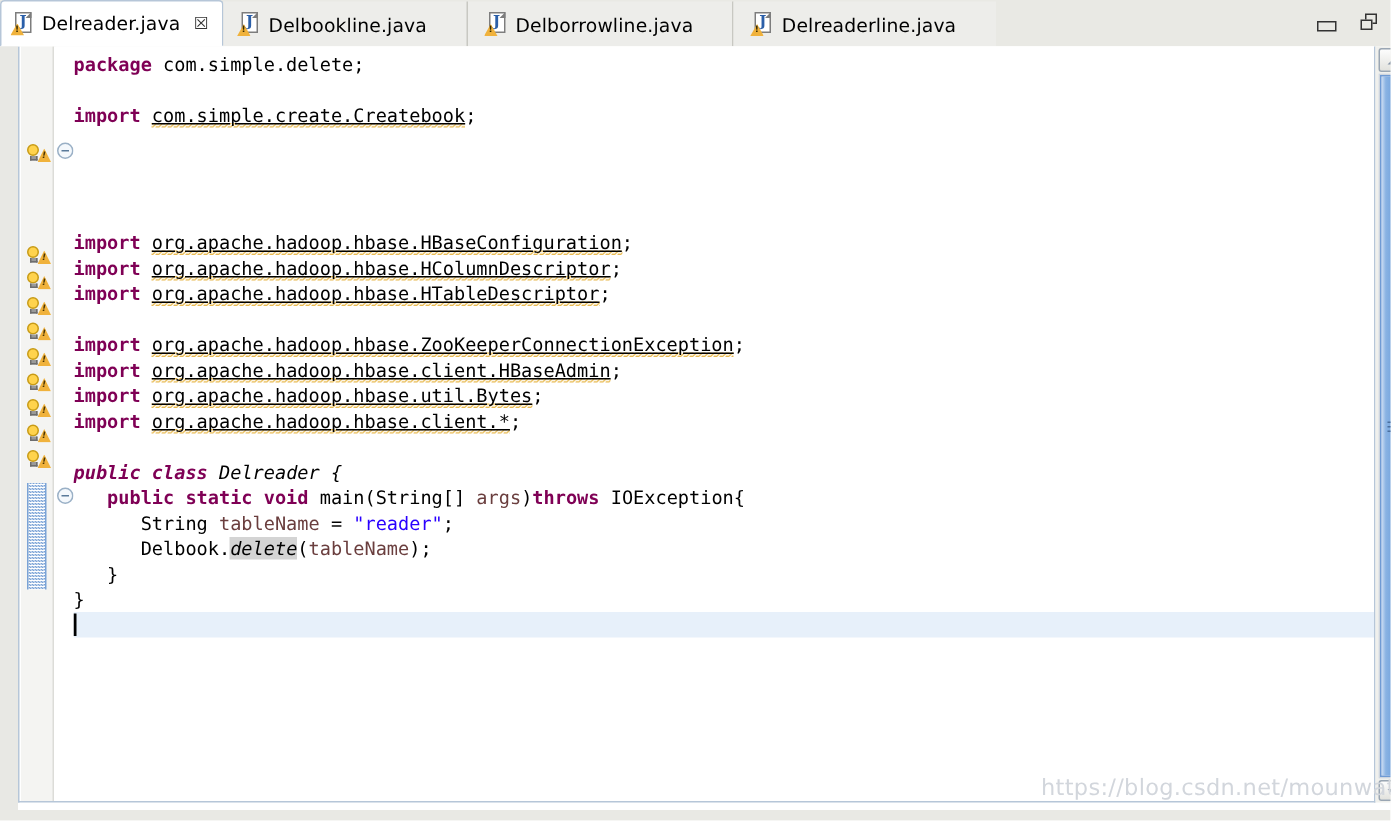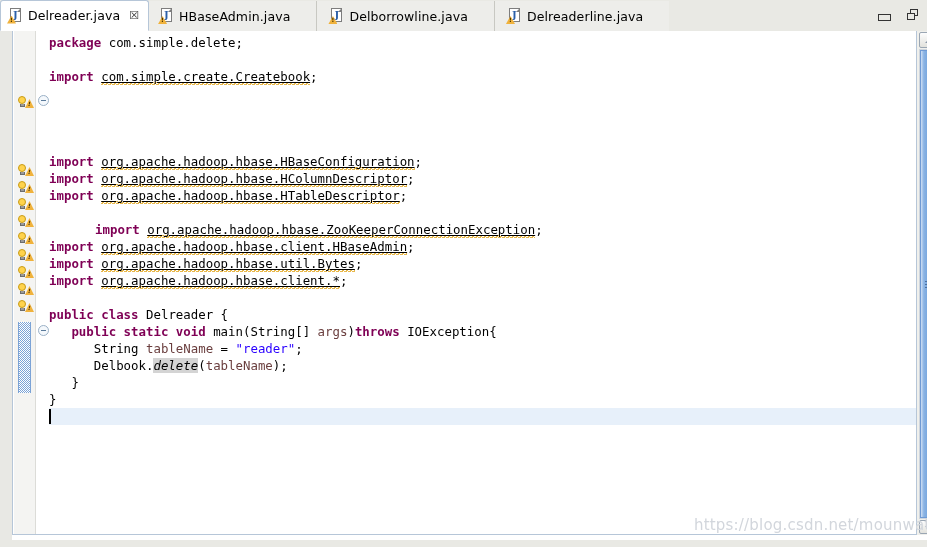--- a/index.html
+++ b/index.html
@@ -294,21 +294,21 @@
       <span class="tablabel">Delreader.java</span>
       <span class="tabclose">☒</span>
     </div>
 
     <div class="tab" style="padding-left:10px;padding-right:26px;">
       <span class="jicon">
         <span class="page"></span>
           <span class="jj">J</span>
           <span class="warnbadge"></span>
       </span>
-      <span class="tablabel">HBaseAdmin.java</span>
+      <span class="tablabel">Delbookline.java</span>
     </div>
 
     <div class="tab" style="padding-left:12px;padding-right:26px;">
       <span class="jicon">
         <span class="page"></span>
           <span class="jj">J</span>
           <span class="warnbadge"></span>
       </span>
       <span class="tablabel">Delborrowline.java</span>
     </div>
@@ -398,26 +398,26 @@
         <div class="cur-line" style="top:377px;"></div>
         <div class="caret" style="left:0px; top:378px;"></div>
 
         <div class="line" style="top:3px;"><span class="kw">package</span> <span class="pkg">com.simple.delete;</span></div>
 
         <div class="line" style="top:37px;"><span class="kw">import</span> <span class="pkg sq">com.simple.create.Createbook</span>;</div>
 
         <div class="line" style="top:122px;"><span class="kw">import</span> <span class="pkg sq">org.apache.hadoop.hbase.HBaseConfiguration</span>;</div>
         <div class="line" style="top:139px;"><span class="kw">import</span> <span class="pkg sq">org.apache.hadoop.hbase.HColumnDescriptor</span>;</div>
         <div class="line" style="top:156px;"><span class="kw">import</span> <span class="pkg sq">org.apache.hadoop.hbase.HTableDescriptor</span>;</div>
-        <div class="line" style="top:190px;margin-left:46px;"><span class="kw">import</span> <span class="pkg sq">org.apache.hadoop.hbase.ZooKeeperConnectionException</span>;</div>
+        <div class="line" style="top:190px;"><span class="kw">import</span> <span class="pkg sq">org.apache.hadoop.hbase.ZooKeeperConnectionException</span>;</div>
         <div class="line" style="top:207px;"><span class="kw">import</span> <span class="pkg sq">org.apache.hadoop.hbase.client.HBaseAdmin</span>;</div>
         <div class="line" style="top:224px;"><span class="kw">import</span> <span class="pkg sq">org.apache.hadoop.hbase.util.Bytes</span>;</div>
         <div class="line" style="top:241px;"><span class="kw">import</span> <span class="pkg sq">org.apache.hadoop.hbase.client.*</span>;</div>
 
-        <div class="line" style="top:275px;"><span class="kw">public class</span> <span class="plain">Delreader {</span></div>
+        <div class="line" style="top:275px;font-style:italic;"><span class="kw">public class</span> <span class="plain">Delreader {</span></div>
         <div class="line" style="top:292px;">   <span class="kw">public static void</span> <span class="plain">main(String[] </span><span class="param">args</span><span class="plain">)</span><span class="kw">throws</span> <span class="plain">IOException{</span></div>
         <div class="line" style="top:309px;">      <span class="plain">String </span><span class="param">tableName</span><span class="plain"> = </span><span class="str">"reader"</span><span class="plain">;</span></div>
         <div class="line" style="top:326px;">      <span class="plain">Delbook.</span><span class="mth">delete</span><span class="plain">(</span><span class="param">tableName</span><span class="plain">);</span></div>
         <div class="line" style="top:343px;">   <span class="plain">}</span></div>
         <div class="line" style="top:360px;"><span class="plain">}</span></div>
       </div>
     </div>
 
     <div class="vscroll">
       <div class="scroll-up">

